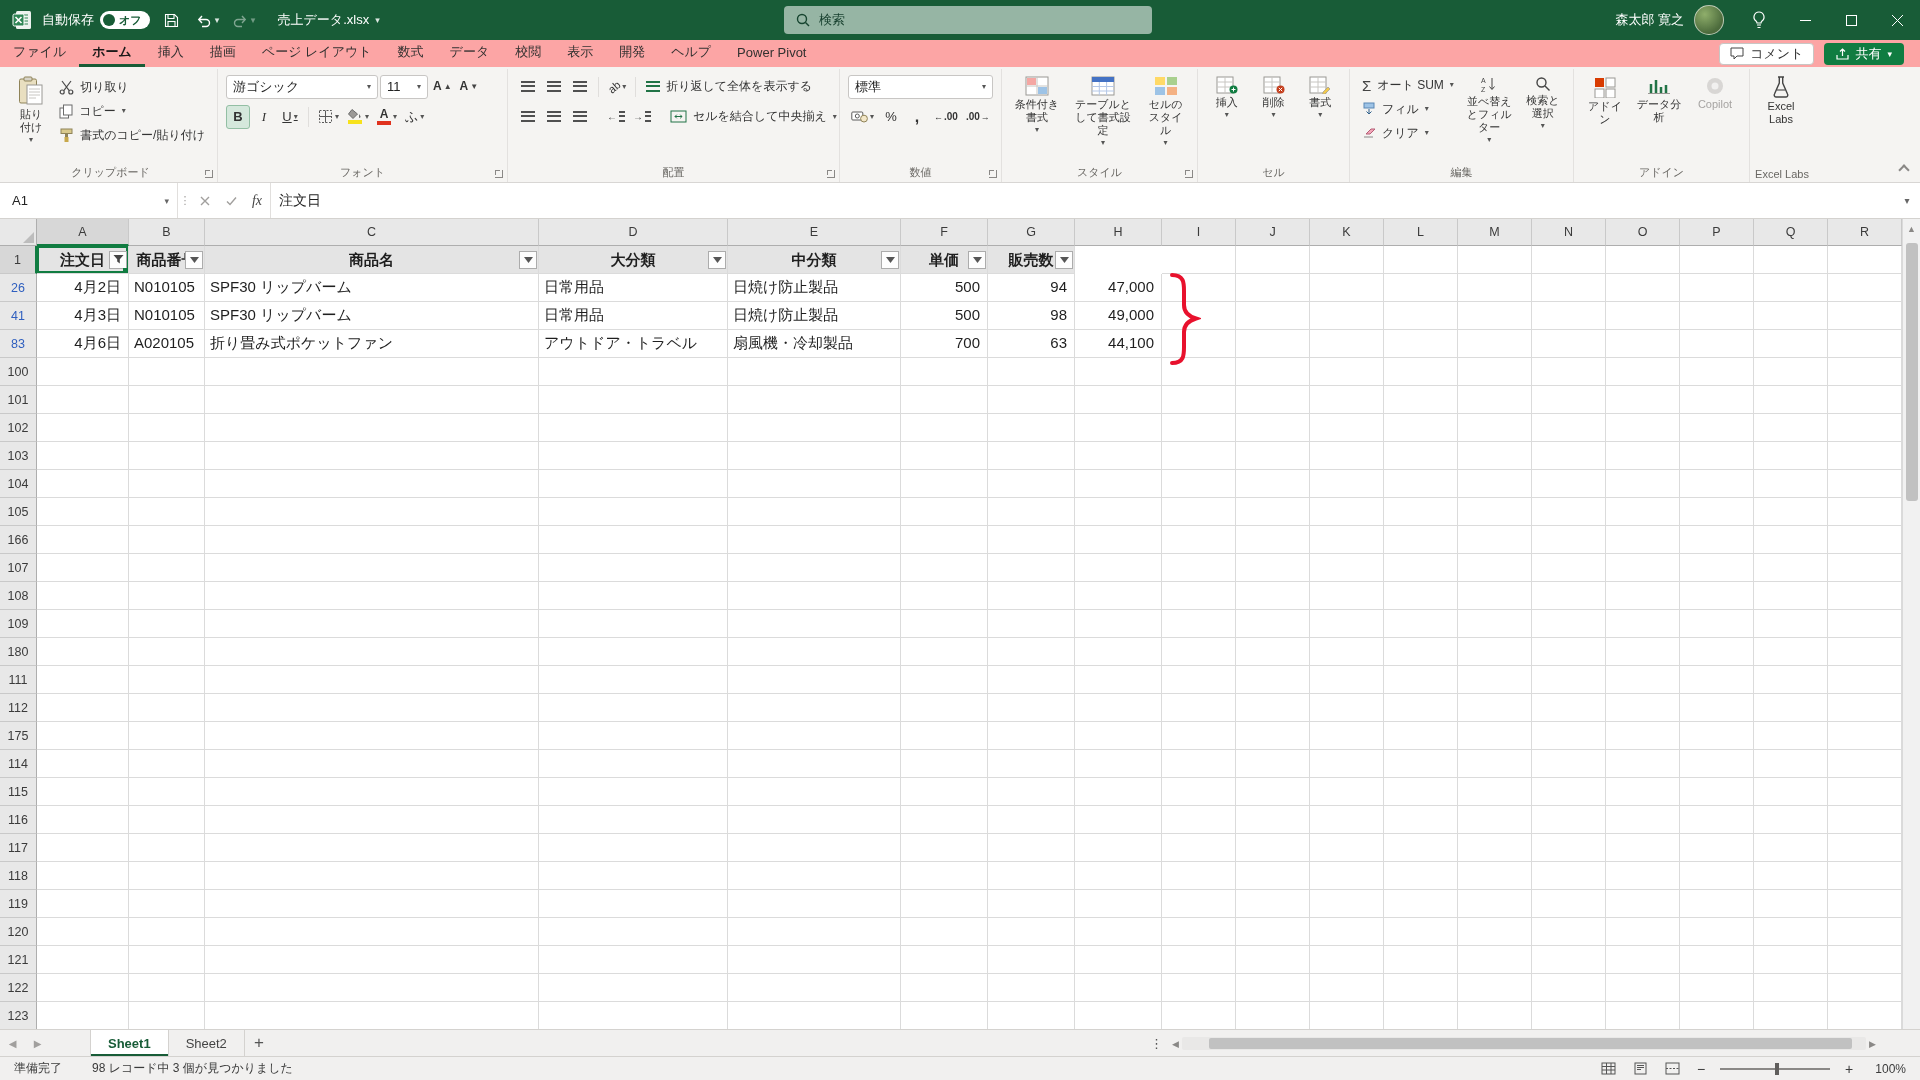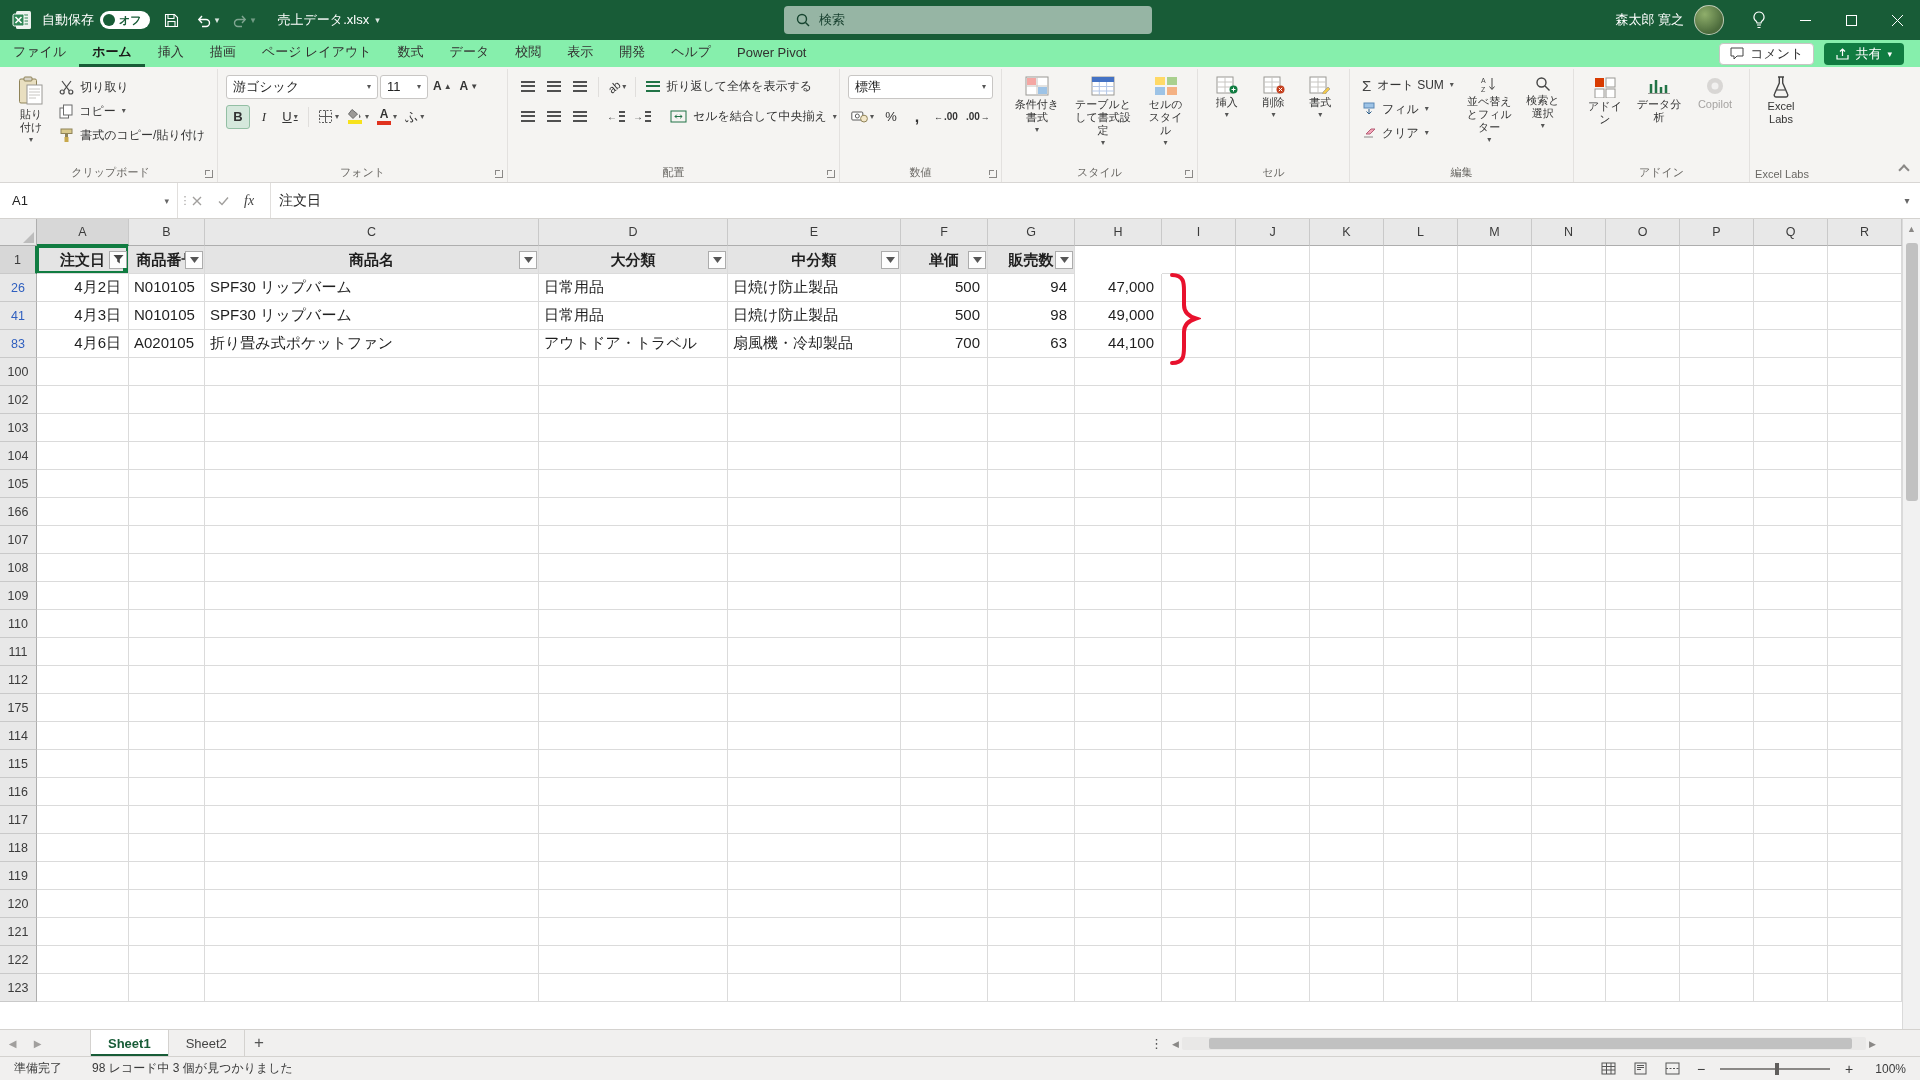--- a/index.html
+++ b/index.html
@@ -24,21 +24,21 @@
   .dim-ic{opacity:.45}
   .filename{display:flex;align-items:center;gap:6px;margin-left:12px;font-size:13px}
   .searchbox{position:absolute;left:784px;top:6px;width:368px;height:28px;border-radius:4px;
              background:rgba(255,255,255,.55);color:#143D2B;display:flex;align-items:center;gap:9px;padding-left:12px;font-size:13px}
   .tb-right{margin-left:auto;display:flex;align-items:center;height:100%}
   .username{margin-right:10px}
   .avatar{width:30px;height:30px;border-radius:50%;background:radial-gradient(circle at 35% 30%,#8FAE6B,#4C6B3C 70%);border:1px solid rgba(255,255,255,.6);margin-right:12px}
   .winbtn{width:46px;height:40px;display:flex;align-items:center;justify-content:center}
 
   
-  .tabsrow{height:27px;background:#86efac;display:flex;align-items:stretch}
+  .tabsrow{height:27px;background:#fca5a5;display:flex;align-items:stretch}
   .rtab{padding:0 13px;display:flex;align-items:center;font-size:13px;color:#323130;border-bottom:3px solid transparent}
   .rtab.active{border-bottom-color:var(--green);font-weight:700;color:#1B1A19}
   .tabs-right{margin-left:auto;display:flex;align-items:center;gap:10px;padding-right:16px}
   .comment-btn{display:flex;align-items:center;gap:6px;font-size:13px;color:#333;border:1px solid #C8C6C4;border-radius:4px;padding:2px 10px;background:#fff;height:22px}
   .share-btn{display:flex;align-items:center;gap:6px;font-size:13px;color:#fff;background:var(--sel);border-radius:4px;padding:2px 12px;height:22px}
   .share-btn .mini-chev{color:#fff}
 
   
   .ribbon{height:116px;background:var(--ribbon);border-bottom:1px solid var(--line);display:flex;padding:2px 4px 0;position:relative}
   .rgroup{position:relative;display:flex;flex-direction:column;padding:4px 8px 16px;border-right:1px solid #E3E1DF;flex:none}
@@ -67,21 +67,21 @@
   .deca{font-size:9px}
   .sigma{font-size:15px;color:#444}
   .graytext{color:#A6A4A2}
   .ribbon-collapse{position:absolute;right:12px;bottom:8px;width:8px;height:8px;border-left:2px solid #8A8886;border-top:2px solid #8A8886;transform:rotate(45deg)}
 
   
   .formulabar{height:36px;background:#fff;border-bottom:1px solid #D4D2CF;display:flex;align-items:stretch}
   .namebox{width:178px;display:flex;align-items:center;justify-content:space-between;padding:0 8px 0 12px;font-size:13px;border-right:1px solid #E1DFDD}
   .nb-chev{font-size:9px;color:#666}
   .fb-grip{width:14px;display:flex;align-items:center;justify-content:center;color:#A19F9D;font-size:11px}
-  .fb-btn{width:26px;display:flex;align-items:center;justify-content:flex-start}
+  .fb-btn{width:26px;display:flex;align-items:center;justify-content:center}
   .fxi{font-family:"Liberation Serif","DejaVu Serif",serif;font-style:italic;font-size:14px;color:#444}
   .fb-content{flex:1;display:flex;align-items:center;padding-left:8px;font-size:14px;border-left:1px solid #E1DFDD;color:#1F1F1F}
   .fb-expand{width:26px;display:flex;align-items:center;justify-content:center;color:#666;font-size:10px}
 
   
   .gridwrap{position:relative;height:810px;background:#fff;overflow:hidden}
   .colheaders{display:flex;width:1902px;height:27px}
   .corner{width:37px;height:27px;background:var(--hdr);border-right:1px solid #AEAEAE;border-bottom:1px solid #AEAEAE;position:relative;flex:none}
   .corner::after{content:"";position:absolute;right:2px;bottom:2px;border-left:11px solid transparent;border-bottom:11px solid #BDBDBD}
   .colhdr{height:27px;background:var(--hdr);border-right:1px solid #C9C9C9;border-bottom:1px solid #AEAEAE;display:flex;align-items:center;justify-content:center;font-size:12.5px;color:#3B3B3B;flex:none}
@@ -803,20 +803,41 @@
         <div class="cell" style="width: 74px;"></div>
         <div class="cell" style="width: 74px;"></div>
         <div class="cell" style="width: 74px;"></div>
         <div class="cell" style="width: 74px;"></div>
         <div class="cell" style="width: 74px;"></div>
         <div class="cell" style="width: 74px;"></div>
         <div class="cell" style="width: 74px;"></div>
         <div class="cell" style="width: 74px;"></div>
       </div>
       <div class="grow">
+        <div class="rownum">101</div>
+        <div class="cell" style="width: 92px;"></div>
+        <div class="cell" style="width: 76px;"></div>
+        <div class="cell" style="width: 334px;"></div>
+        <div class="cell" style="width: 189px;"></div>
+        <div class="cell" style="width: 173px;"></div>
+        <div class="cell" style="width: 87px;"></div>
+        <div class="cell" style="width: 87px;"></div>
+        <div class="cell" style="width: 87px;"></div>
+        <div class="cell" style="width: 74px;"></div>
+        <div class="cell" style="width: 74px;"></div>
+        <div class="cell" style="width: 74px;"></div>
+        <div class="cell" style="width: 74px;"></div>
+        <div class="cell" style="width: 74px;"></div>
+        <div class="cell" style="width: 74px;"></div>
+        <div class="cell" style="width: 74px;"></div>
+        <div class="cell" style="width: 74px;"></div>
+        <div class="cell" style="width: 74px;"></div>
+        <div class="cell" style="width: 74px;"></div>
+      </div>
+      <div class="grow">
         <div class="rownum">102</div>
         <div class="cell" style="width: 92px;"></div>
         <div class="cell" style="width: 76px;"></div>
         <div class="cell" style="width: 334px;"></div>
         <div class="cell" style="width: 189px;"></div>
         <div class="cell" style="width: 173px;"></div>
         <div class="cell" style="width: 87px;"></div>
         <div class="cell" style="width: 87px;"></div>
         <div class="cell" style="width: 87px;"></div>
         <div class="cell" style="width: 74px;"></div>
@@ -971,21 +992,21 @@
         <div class="cell" style="width: 74px;"></div>
         <div class="cell" style="width: 74px;"></div>
         <div class="cell" style="width: 74px;"></div>
         <div class="cell" style="width: 74px;"></div>
         <div class="cell" style="width: 74px;"></div>
         <div class="cell" style="width: 74px;"></div>
         <div class="cell" style="width: 74px;"></div>
         <div class="cell" style="width: 74px;"></div>
       </div>
       <div class="grow">
-        <div class="rownum">110</div>
+        <div class="rownum">180</div>
         <div class="cell" style="width: 92px;"></div>
         <div class="cell" style="width: 76px;"></div>
         <div class="cell" style="width: 334px;"></div>
         <div class="cell" style="width: 189px;"></div>
         <div class="cell" style="width: 173px;"></div>
         <div class="cell" style="width: 87px;"></div>
         <div class="cell" style="width: 87px;"></div>
         <div class="cell" style="width: 87px;"></div>
         <div class="cell" style="width: 74px;"></div>
         <div class="cell" style="width: 74px;"></div>

